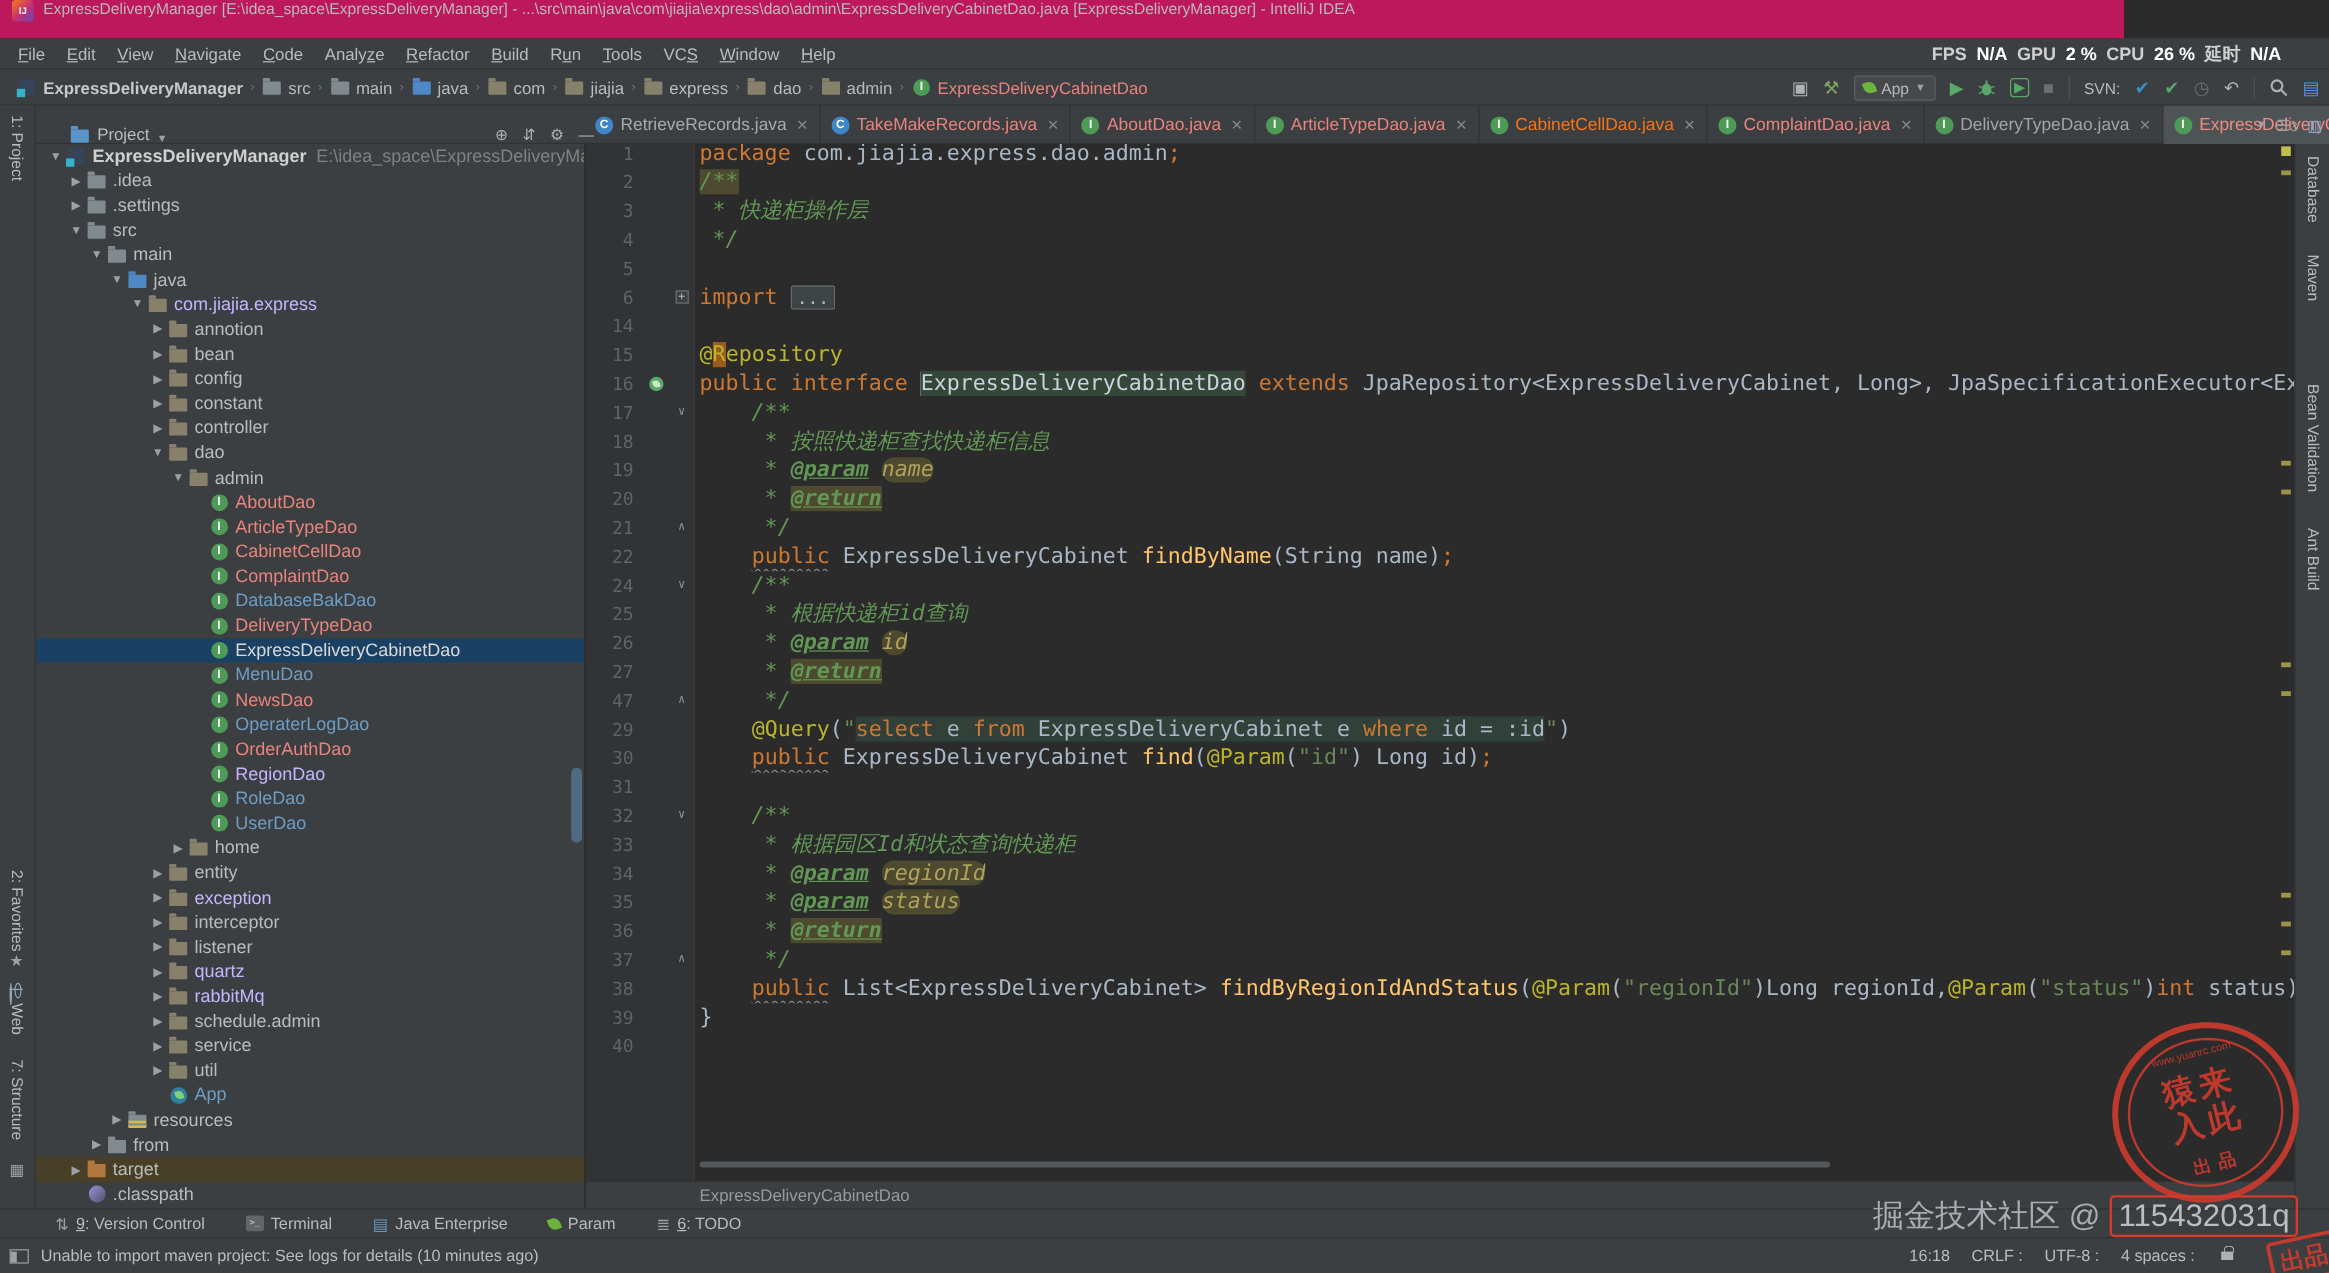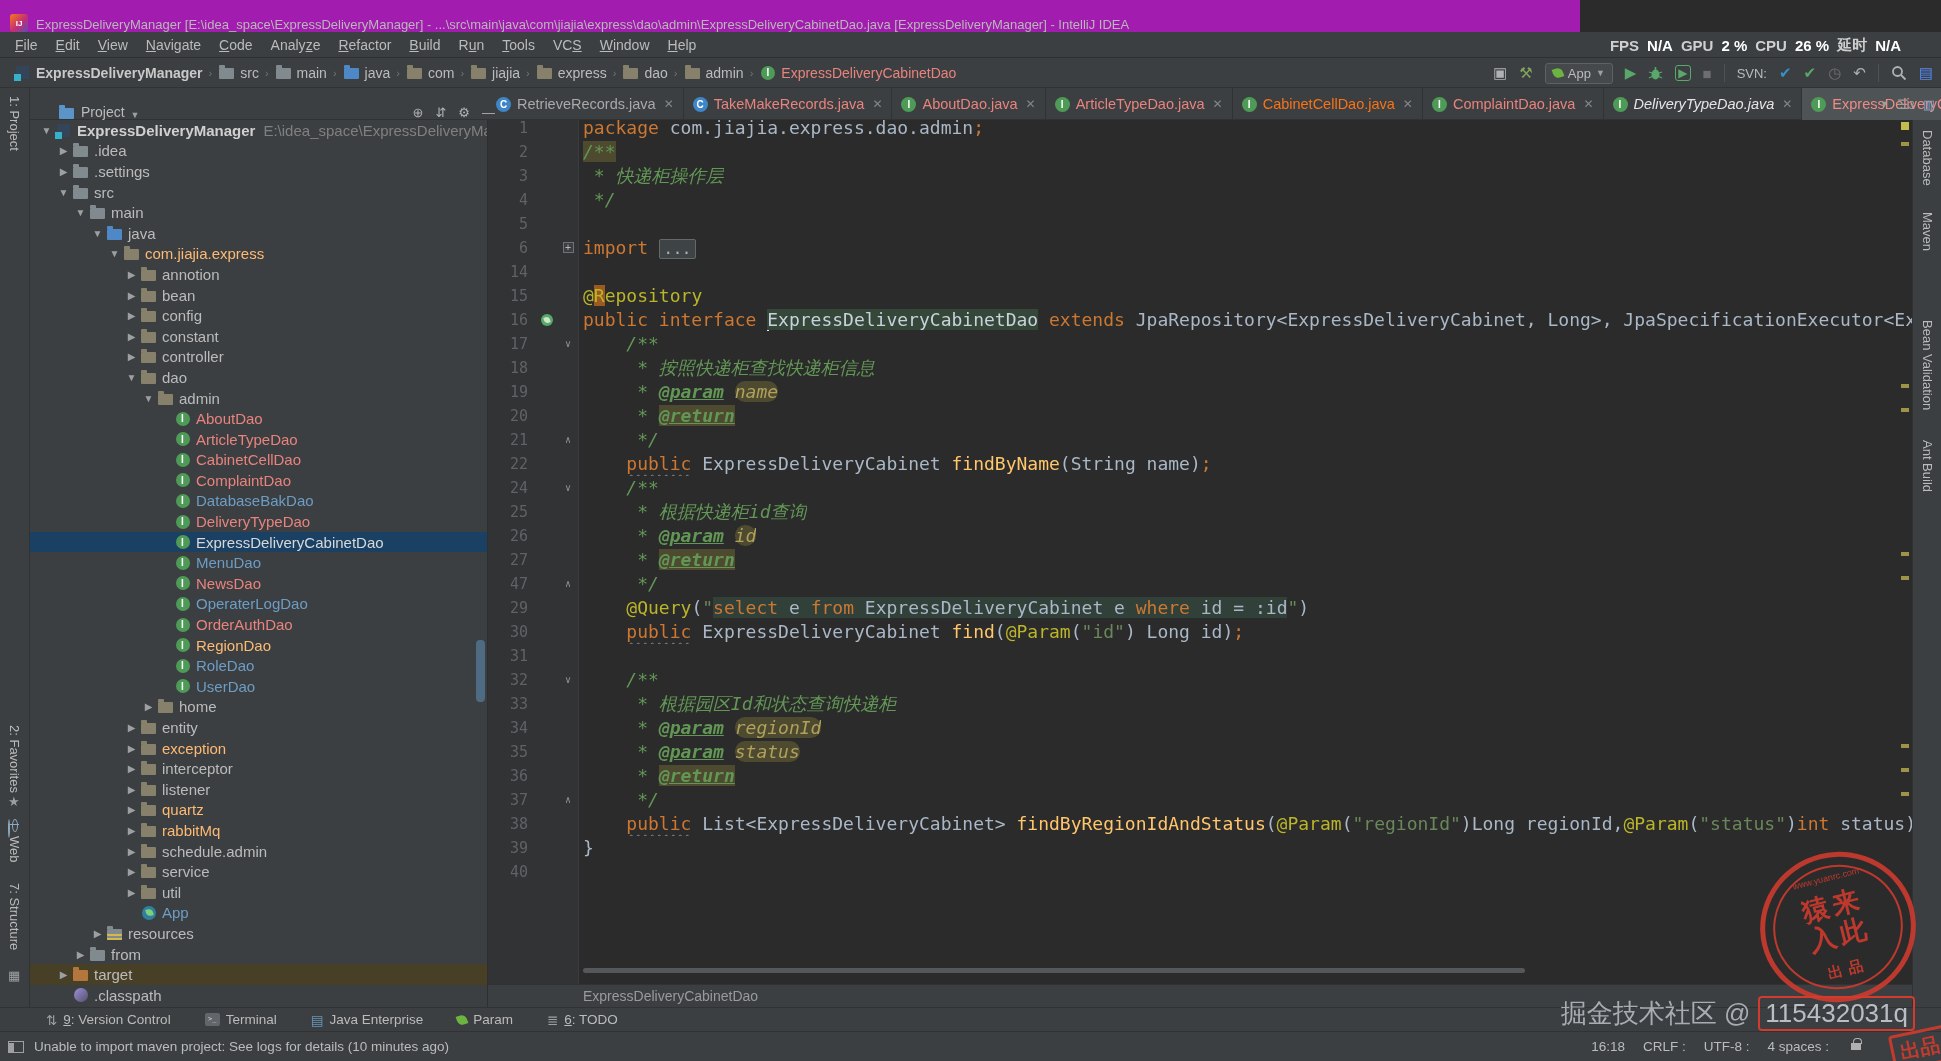--- a/index.html
+++ b/index.html
@@ -1,20 +1,20 @@
 <!DOCTYPE html>
 <html><head>
 <meta charset="utf-8">
 <style>
   * { margin:0; padding:0; box-sizing:border-box; }
   html,body { width:1941px; height:1061px; overflow:hidden; }
   body { position:relative; background:#2b2b2b; font-family:"Liberation Sans",sans-serif; color:#bbbbbb; }
 
   
-  #titlebar { position:absolute; left:0; top:0; width:1580px; height:32px; background:#a21caf; display:flex; align-items:flex-end; }
+  #titlebar { position:absolute; left:0; top:0; width:1770px; height:32px; background:#be185d; display:flex; align-items:flex-start; }
   #app-logo { width:18px; height:18px; margin:0 8px 0 10px; border-radius:3px; background:linear-gradient(135deg,#f97a12,#c32e76 55%,#5d4db3); color:#fff; font-size:8px; font-weight:bold; display:flex; align-items:center; justify-content:center; }
   #title-text { font-size:13px; color:#b8b8b8; white-space:nowrap; }
   #winbtns { position:absolute; right:0; top:0; height:32px; display:flex; }
   .wbtn { width:46px; height:32px; display:flex; align-items:center; justify-content:center; color:#d4d4d4; font-size:13px; }
 
   #menubar { position:absolute; left:0; top:32px; width:1941px; height:26px; background:#3c3f41; border-bottom:1px solid #2f2f2f; display:flex; align-items:center; padding-left:6px; }
   .menu-item { padding:0 9px; font-size:14px; color:#bbbbbb; }
   .menu-item u { text-decoration:underline; }
   #fps-overlay { position:absolute; right:40px; top:0; height:26px; display:flex; align-items:center; gap:8px; font-size:15px; font-weight:bold; }
   #fps-overlay .lab { color:#cfcfcf; } #fps-overlay .val { color:#ffffff; }
@@ -49,21 +49,21 @@
   .strip-ico { position:absolute; left:8px; }
 
   
   #tree { position:absolute; left:30px; top:120px; width:457px; bottom:54px; background:#3c3f41; overflow:hidden; }
   .trow { height:20.6px; display:flex; align-items:center; white-space:nowrap; font-size:15px; color:#bbbbbb; }
   .trow .arrow { width:17px; flex:none; text-align:center; color:#9da0a3; font-size:10px; }
   .trow .lbl { margin-left:5px; }
   .trow .extra { margin-left:8px; color:#808080; }
   .trow.sel { background:#1a4164; }
   .trow.rowhl { background:#474027; }
-  .c-grn { color:#fdba74; } .c-pink { color:#e8837e; } .c-blu { color:#6d9dc5; } .c-wht { color:#d8d8d8; }
+  .c-grn { color:#c4b5fd; } .c-pink { color:#e8837e; } .c-blu { color:#6d9dc5; } .c-wht { color:#d8d8d8; }
   .ticon { width:17px; height:15px; flex:none; display:flex; align-items:center; justify-content:center; }
   .fold-ic { width:15px; height:11px; border-radius:1px; position:relative; margin-top:2px; }
   .fold-ic::before { content:""; position:absolute; top:-3px; left:0; width:6px; height:3px; background:inherit; border-radius:1px 1px 0 0; }
   .fi-dir { background:#808a8f; } .fi-java { background:#4e88c7; } .fi-pkg { background:#87816b; } .fi-tgt { background:#b3773e; }
   .fi-res { background:#808a8f; box-shadow:inset 0 -2px 0 #d6b94c, inset 0 -4px 0 #808a8f, inset 0 -6px 0 #d6b94c; }
   .ic-proj { width:13px; height:13px; background:#344559; position:relative; }
   .ic-proj::after { content:""; position:absolute; left:-2px; bottom:-2px; width:7px; height:7px; background:#35b1c9; }
   .ic-cp { width:14px; height:14px; border-radius:50%; background:linear-gradient(135deg,#9a90d6,#55506e); }
   .ic-boot { width:14px; height:14px; border-radius:50%; background:#2f7f9e; position:relative; }
   .ic-boot::after { content:""; position:absolute; left:4px; top:3px; width:7px; height:7px; background:#7ed07a; border-radius:0 60% 0 60%; transform:rotate(-15deg); }
@@ -321,21 +321,21 @@
         <span style="color: #f97316;">CabinetCellDao.java</span>
         <span class="close">✕</span>
       </div>
       <div class="tab">
         <span class="fic I">I</span>
         <span style="color: rgb(232, 131, 126);">ComplaintDao.java</span>
         <span class="close">✕</span>
       </div>
       <div class="tab">
         <span class="fic I">I</span>
-        <span style="color: #e5e5e5; font-style: italic;">DeliveryTypeDao.java</span>
+        <span style="color: #a3a3a3;">DeliveryTypeDao.java</span>
         <span class="close">✕</span>
       </div>
       <div class="tab active">
         <span class="fic I">I</span>
         <span style="color: rgb(239, 139, 133);">ExpressDeliveryCabinetDao.java</span>
       </div>
     </div>
   <div id="tabs-extra">
     <span style="font-size:9px">▼</span>
     <span>☰<span style="font-size:11px">3</span></span>

